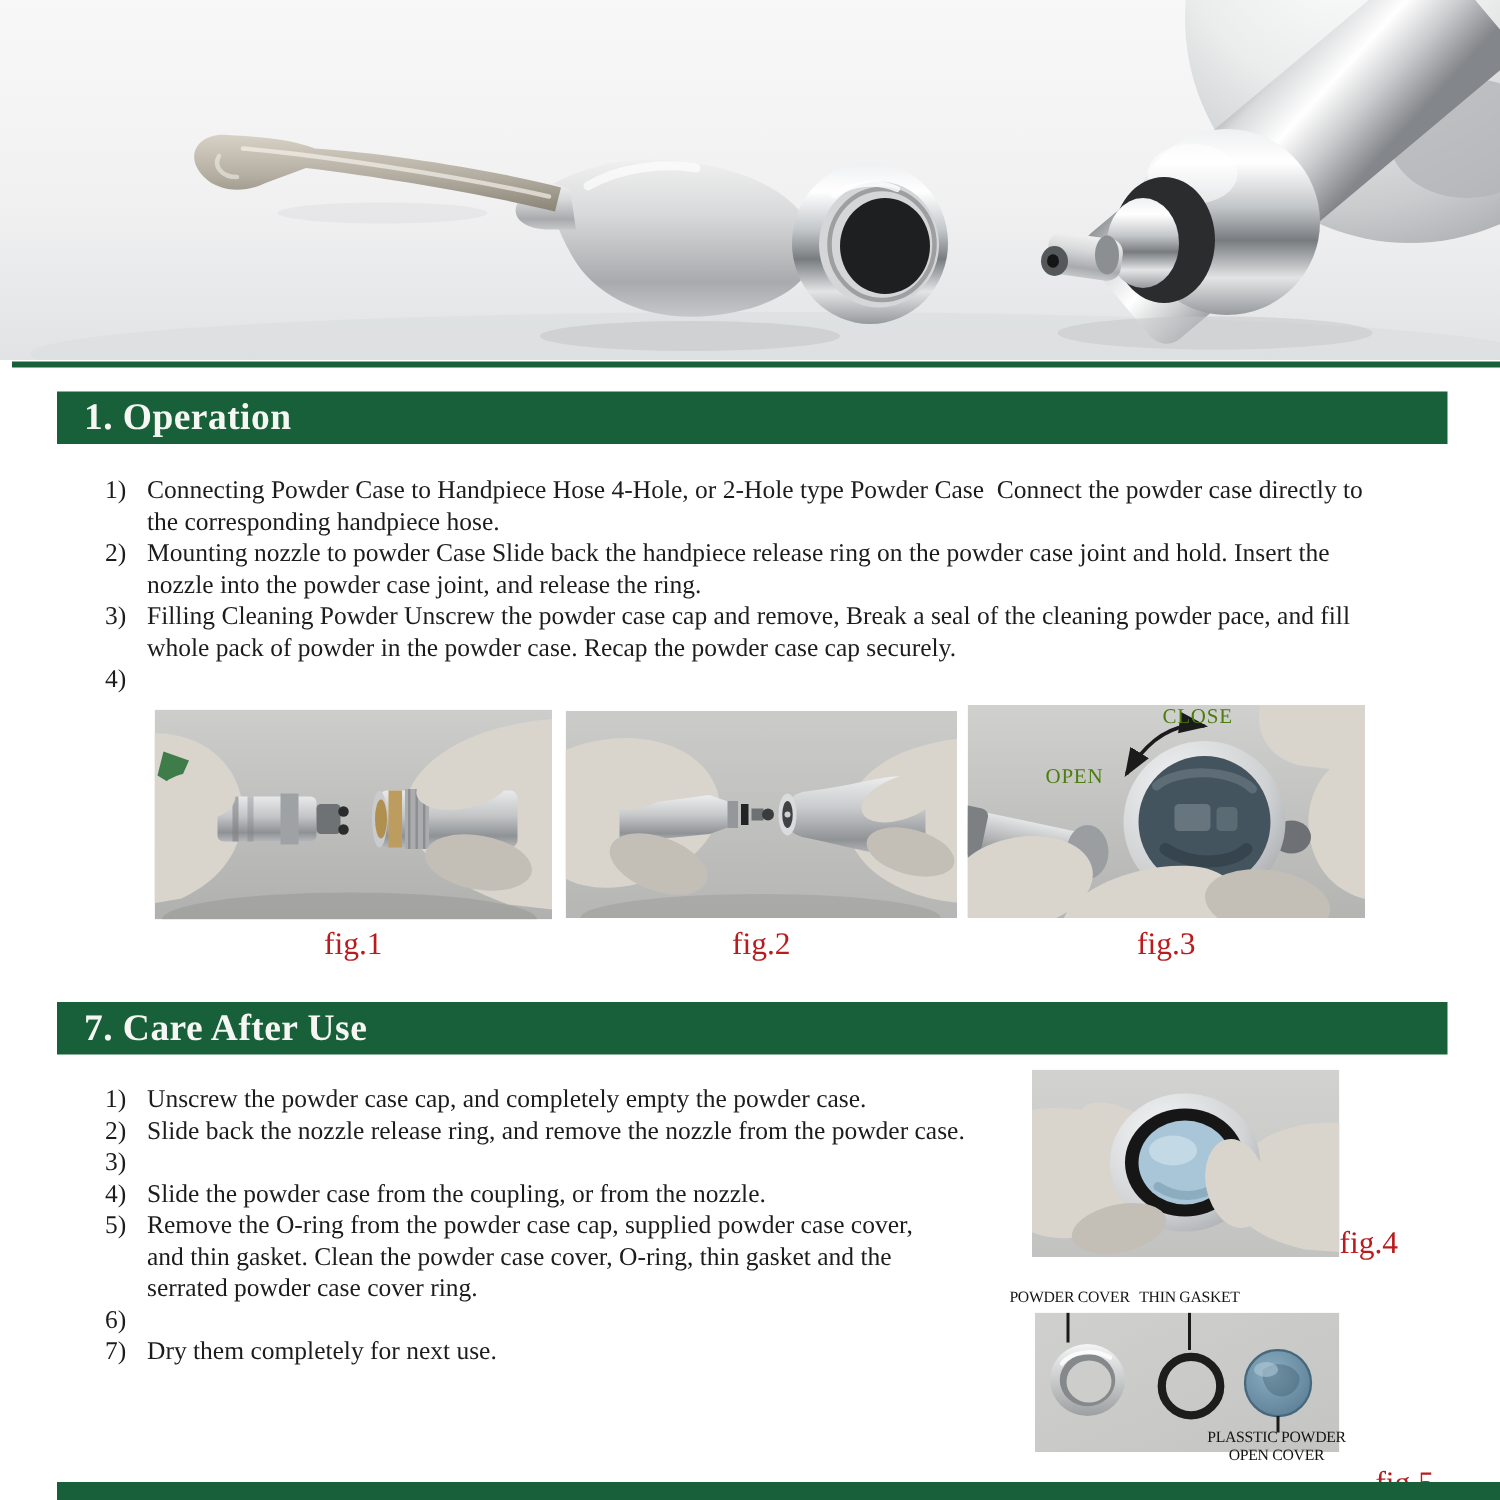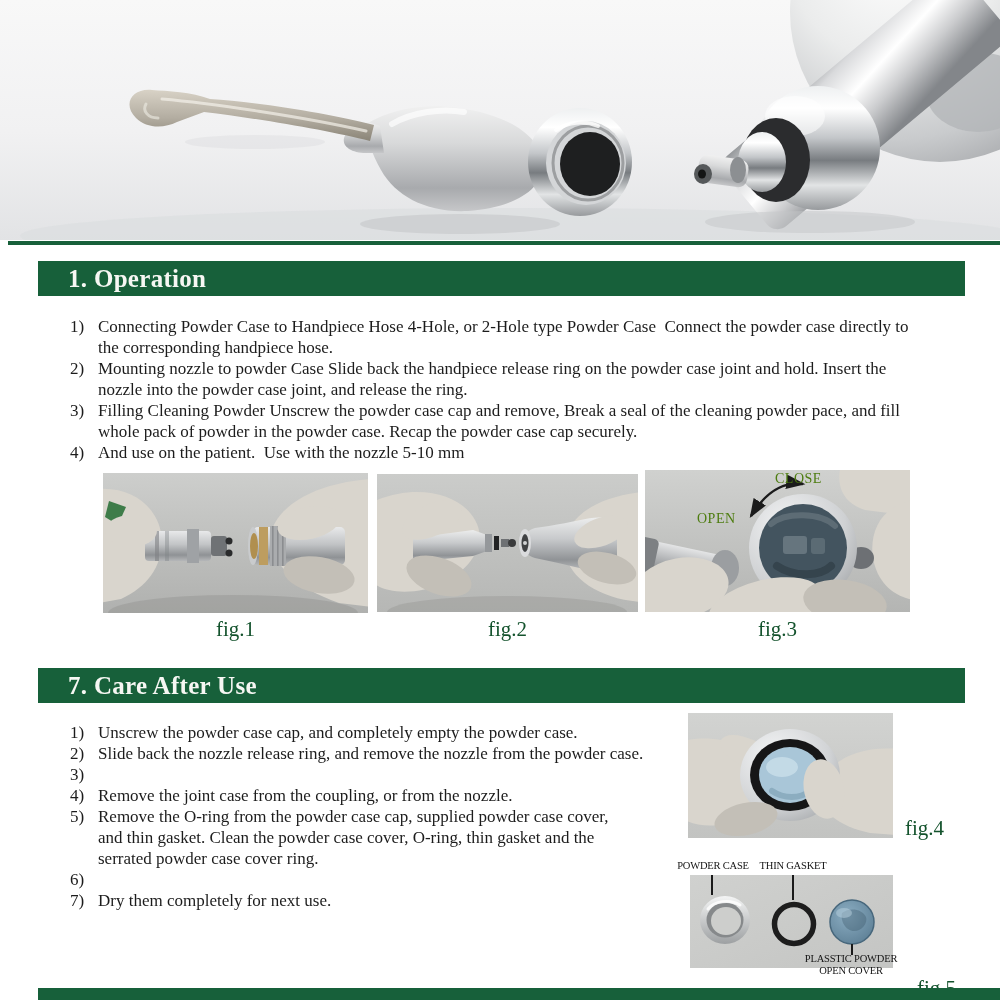--- a/index.html
+++ b/index.html
@@ -4,42 +4,42 @@
 <style>
   html,body{margin:0;padding:0;}
   body{width:1000px;height:1000px;position:relative;background:#ffffff;overflow:hidden;
        font-family:"Liberation Serif", serif;color:#1c1c1c;}
   .abs{position:absolute;}
   
   #hero{left:0;top:0;width:1000px;height:240px;}
   .green-rule-top{left:8px;top:241px;width:992px;height:4px;background:#17603a;}
   .green-rule-bottom{left:38px;top:988px;width:962px;height:12px;background:#17603a;}
   .section-bar{left:38px;width:927px;height:35px;background:#17603a;}
-  .section-bar .bar-title{padding-left:30px;line-height:35px;font-size:25px;font-weight:bold;
+  .section-bar .bar-title{padding-left:18px;line-height:35px;font-size:25px;font-weight:bold;
        color:#f6f7f3;letter-spacing:.3px;}
   #bar-operation{top:261px;}
   #bar-care{top:668px;}
   .num-list{left:70px;}
   #operation-list{top:316px;width:880px;}
   #care-list{top:722px;width:625px;}
   .li{display:flex;font-size:17px;line-height:21px;}
   .li .num{flex:0 0 21px;padding-right:7px;text-align:left;}
   .li .txt{white-space:pre;}
   
   .photo{overflow:hidden;}
   #fig1-photo{left:103px;top:473px;width:265px;height:140px;}
   #fig2-photo{left:377px;top:474px;width:261px;height:139px;}
   #fig3-photo{left:645px;top:470px;width:265px;height:142px;}
   #fig4-photo{left:688px;top:713px;width:205px;height:125px;}
   #fig5-photo{left:690px;top:875px;width:203px;height:93px;}
-  .caption{font-size:21px;text-align:center;color:#14532d;}
+  .caption{font-size:21px;text-align:center;color:#b91c1c;}
   #fig1-caption{left:103px;top:617px;width:265px;}
   #fig2-caption{left:377px;top:617px;width:261px;}
   #fig3-caption{left:645px;top:617px;width:265px;}
-  #fig4-caption{left:893px;top:816px;width:60px;text-align:left;margin-left:12px;}
+  #fig4-caption{left:893px;top:816px;width:60px;text-align:left;}
   #fig5-caption{left:896px;top:976px;width:60px;text-align:right;}
   .anno{font-size:14px;letter-spacing:.5px;color:#4d7c0f;}
   #anno-close{left:775px;top:471px;width:72px;text-align:left;}
   #anno-open{left:697px;top:511px;width:58px;text-align:left;}
   .part-label{font-size:10.5px;line-height:11.5px;text-align:center;color:#141414;letter-spacing:-.2px;}
   #label-powder-case{left:671px;top:860px;width:84px;}
   #label-thin-gasket{left:751px;top:860px;width:84px;}
   #label-cover{left:801px;top:953px;width:100px;}
   svg{display:block;}
 </style>
@@ -153,21 +153,20 @@
     </div>
 
     <div class="li">
       <span class="num">3)</span>
       <span class="txt">Filling Cleaning Powder Unscrew the powder case cap and remove, Break a seal of the cleaning powder pace, and fill
 whole pack of powder in the powder case. Recap the powder case cap securely.</span>
     </div>
 
     <div class="li">
       <span class="num">4)</span>
-      <span class="txt">And use on the patient.  Use with the nozzle 5-10 mm</span>
     </div>
   </div>
 
 <div class="abs photo" id="fig1-photo">
   <svg viewBox="0 0 265 140" width="265" height="140">
     <defs>
       <linearGradient id="f1bg" x1="0" y1="0" x2="0" y2="1">
           <stop offset="0" stop-color="#cdcecc"></stop>
           <stop offset="1" stop-color="#b0b1af"></stop>
         </linearGradient>
@@ -313,21 +312,21 @@
       <span class="num">2)</span>
       <span class="txt">Slide back the nozzle release ring, and remove the nozzle from the powder case.</span>
     </div>
 
     <div class="li">
       <span class="num">3)</span>
     </div>
 
     <div class="li">
       <span class="num">4)</span>
-      <span class="txt">Remove the joint case from the coupling, or from the nozzle.</span>
+      <span class="txt">Slide the powder case from the coupling, or from the nozzle.</span>
     </div>
 
     <div class="li">
       <span class="num">5)</span>
       <span class="txt">Remove the O-ring from the powder case cap, supplied powder case cover,
 and thin gasket. Clean the powder case cover, O-ring, thin gasket and the
 serrated powder case cover ring.</span>
     </div>
 
     <div class="li">
@@ -399,21 +398,21 @@
       <circle cx="162" cy="47" r="22" fill="url(#f5b)" stroke="#47677c" stroke-width="1.5"></circle>
       <path d="M 152 38 C 160 32 172 34 176 42 C 178 48 172 56 164 56 C 156 56 150 46 152 38 Z" fill="#2e4a5a" opacity=".3"></path>
       <ellipse cx="154" cy="38" rx="8" ry="5" fill="#b9d2e0" opacity=".5"></ellipse>
     </g>
     <line x1="22" y1="0" x2="22" y2="20" stroke="#1a1a1a" stroke-width="2"></line>
     <line x1="103" y1="0" x2="103" y2="25" stroke="#1a1a1a" stroke-width="2"></line>
     <line x1="162" y1="69" x2="162" y2="80" stroke="#1a1a1a" stroke-width="2"></line>
   </svg>
 </div>
 
-<div class="abs part-label" id="label-powder-case">POWDER CASE</div>
+<div class="abs part-label" id="label-powder-case">POWDER COVER</div>
 <div class="abs part-label" id="label-thin-gasket">THIN GASKET</div>
 <div class="abs part-label" id="label-cover">
   <div>PLASSTIC POWDER</div>
   <div>OPEN  COVER</div>
 </div>
 <div class="abs caption" id="fig5-caption">fig.5</div>
 
 <div class="abs green-rule-bottom"></div>
 
 </body></html>

